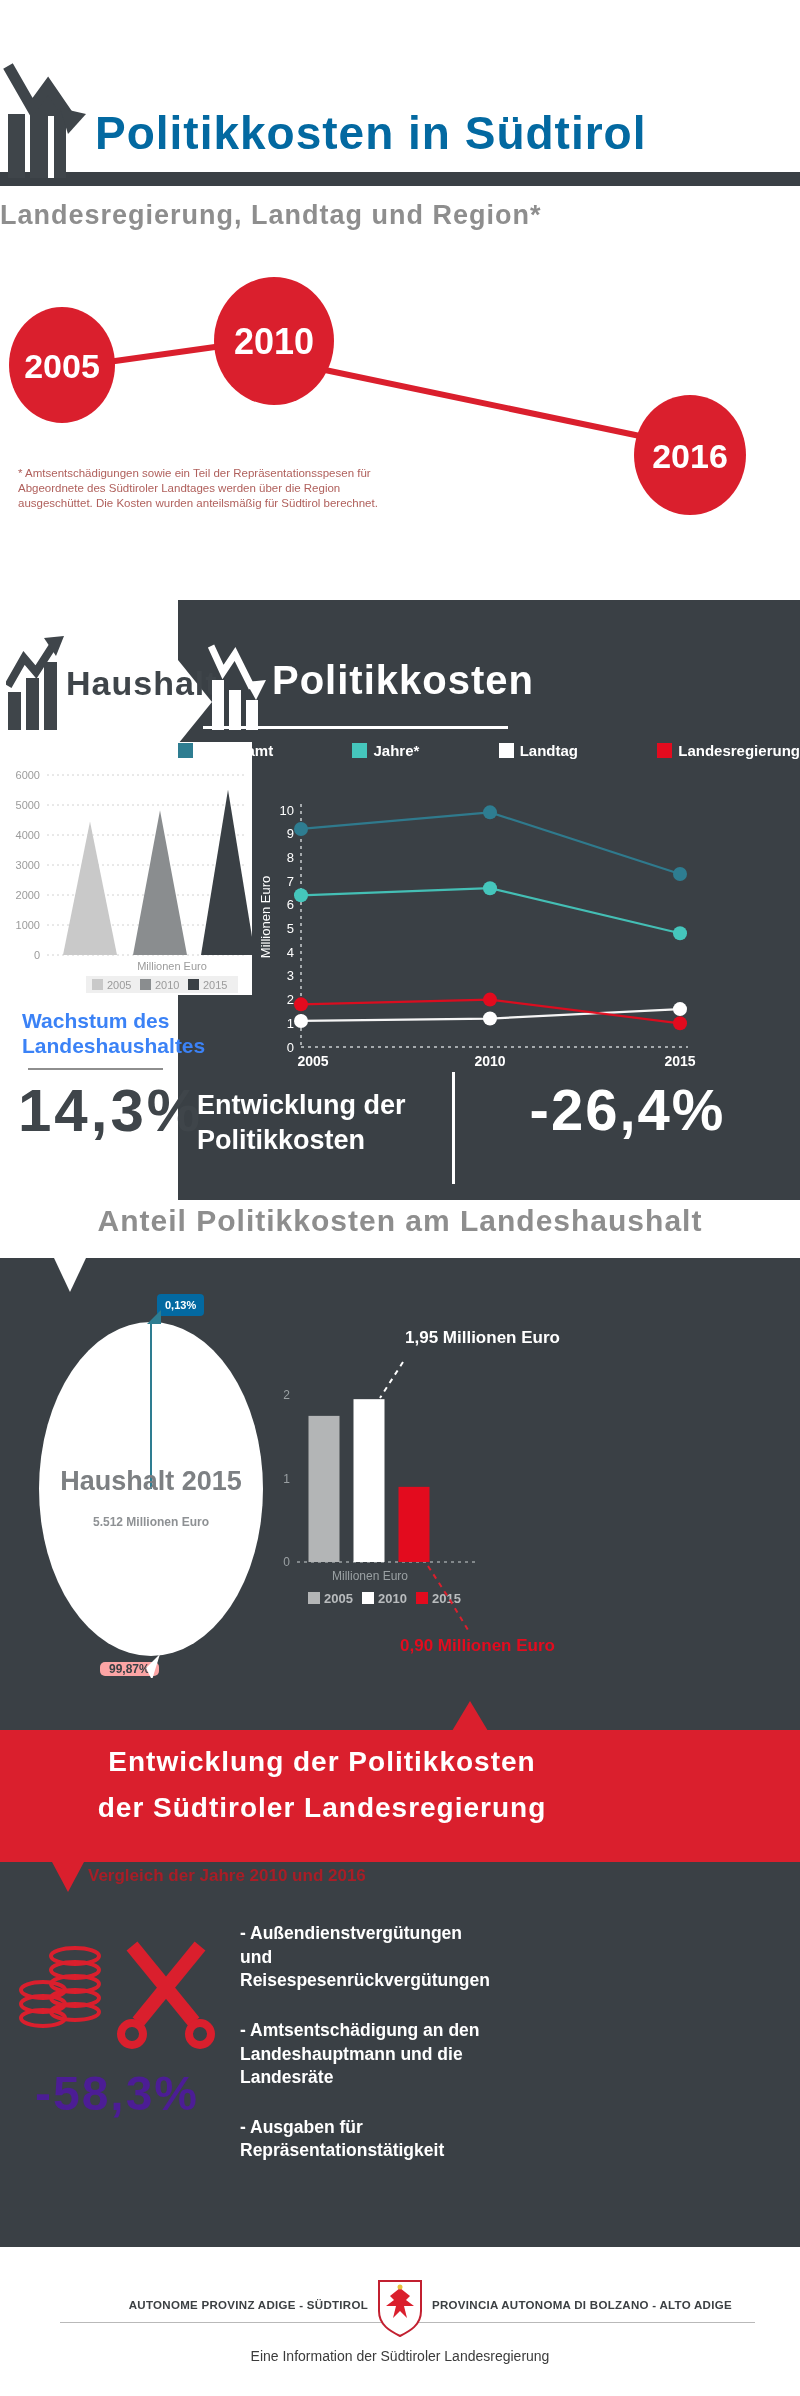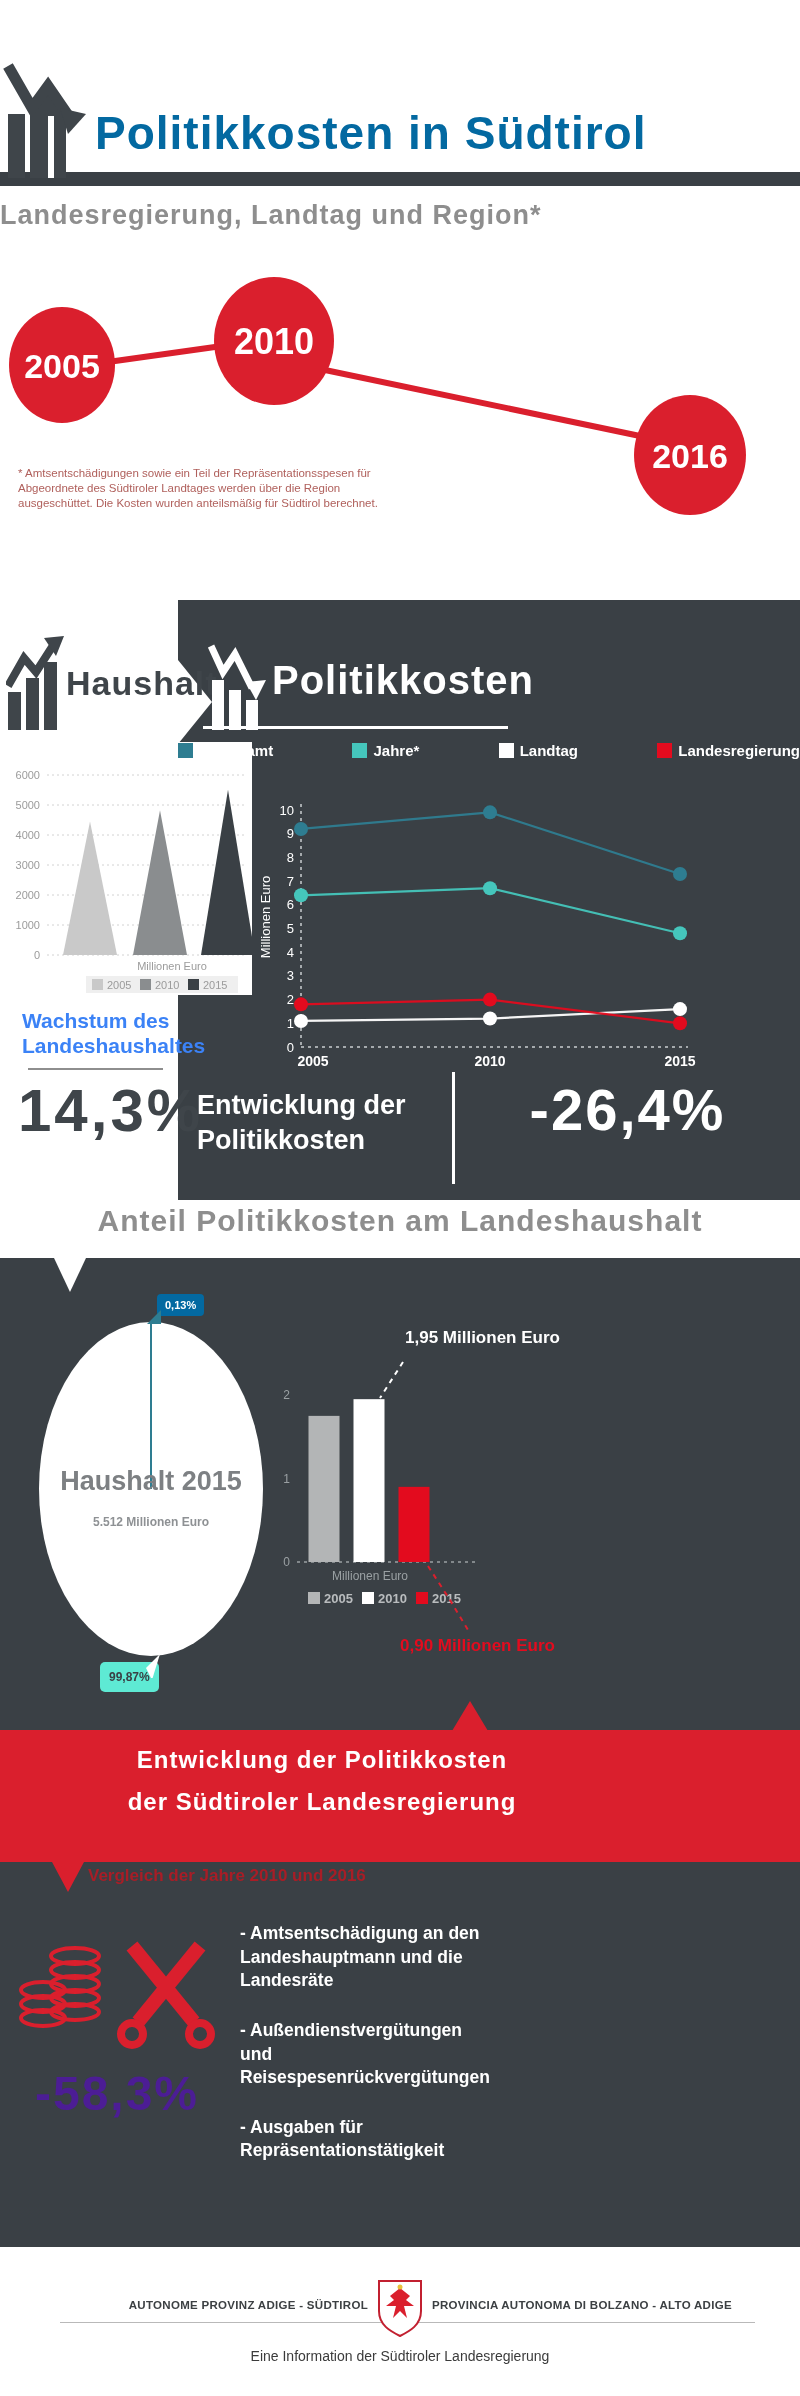--- a/index.html
+++ b/index.html
@@ -37,29 +37,29 @@
   .anteil-heading{left:0;top:1204px;width:800px;text-align:center;font-size:30px;font-weight:700;
                   color:#8e8e8e;letter-spacing:1px;}
   
   .panel4{left:0;top:1258px;width:800px;height:989px;background:#3a4045;}
   .notch-down-white{left:54px;top:1258px;width:0;height:0;border-top:34px solid #ffffff;
                     border-left:16px solid transparent;border-right:16px solid transparent;}
   .pie{left:39px;top:1322px;width:224px;height:334px;background:#ffffff;border-radius:50%;}
   .pie-slice-line{left:150px;top:1322px;width:2px;height:167px;background:#2e7d91;}
   .tag-top{left:157px;top:1294px;background:#0369a1;color:#ffffff;font-size:11px;font-weight:700;
            padding:5px 8px;border-radius:4px;}
-  .tag-bottom{left:100px;top:1662px;background:#5eead4;color:#3a4045;font-size:12px;font-weight:700;
-              padding:8px 9px;border-radius:5px;text-align:right;}
+  .tag-bottom{left:100px;top:1662px;background:#fca5a5;color:#3a4045;font-size:12px;font-weight:700;
+              padding:0 9px;border-radius:5px;text-align:right;}
   .pie-label{left:39px;top:1466px;width:224px;text-align:center;font-size:27px;font-weight:700;color:#7d8083;}
   .pie-sublabel{left:39px;top:1503px;width:224px;text-align:center;font-size:12px;font-weight:700;color:#8e9194;margin-top:12px;}
   .anno-top{left:405px;top:1328px;font-size:17px;font-weight:700;color:#ffffff;}
   .anno-bottom{left:400px;top:1636px;font-size:17px;font-weight:700;color:#e30b1e;}
   
   .band{left:0;top:1730px;width:800px;height:132px;background:#da1f2d;}
-  .band-line{width:644px;text-align:center;font-size:24px;font-weight:700;color:#ffffff;letter-spacing:1px;}
+  .band-line{width:644px;text-align:center;font-size:28px;font-weight:700;color:#ffffff;letter-spacing:1px;}
   .band-notch-up{left:452px;top:1701px;width:0;height:0;border-bottom:30px solid #da1f2d;
                  border-left:18px solid transparent;border-right:18px solid transparent;}
   .band-notch-down{left:52px;top:1862px;width:0;height:0;border-top:30px solid #da1f2d;
                    border-left:16px solid transparent;border-right:16px solid transparent;}
   .compare{left:88px;top:1866px;font-size:17px;font-weight:700;color:#a81d26;}
   .big-drop{left:12px;top:2066px;width:210px;text-align:center;font-size:48px;font-weight:700;
             color:#4c1d95;letter-spacing:2px;}
   .bullets{left:240px;top:1922px;width:240px;color:#ffffff;font-size:17.5px;font-weight:700;line-height:1.35;}
   .bullets p{margin:0 0 26px 0;}
   
@@ -281,22 +281,22 @@
   </svg>
   <svg class="abs" style="left:116px;top:1938px;" width="100" height="112" viewBox="0 0 100 112">
     <line x1="16" y1="8" x2="78" y2="84" stroke="#da1f2d" stroke-width="14"></line>
     <line x1="84" y1="8" x2="22" y2="84" stroke="#da1f2d" stroke-width="14"></line>
     <circle cx="16" cy="96" r="11" fill="none" stroke="#da1f2d" stroke-width="8"></circle>
     <circle cx="84" cy="96" r="11" fill="none" stroke="#da1f2d" stroke-width="8"></circle>
   </svg>
   <div class="abs big-drop">-58,3%</div>
 
   <div class="abs bullets">
+    <p>- Außendienstvergütungen und Reisespesenrückvergütungen</p>
     <p>- Amtsentschädigung an den Landeshauptmann und die Landesräte</p>
-    <p>- Außendienstvergütungen und Reisespesenrückvergütungen</p>
     <p>- Ausgaben für Repräsentationstätigkeit</p>
   </div>
 
   <div class="abs footer-rule"></div>
   <div class="abs footer-left">AUTONOME PROVINZ ADIGE - SÜDTIROL</div>
   <svg class="abs" style="left:376px;top:2278px;" width="48" height="60" viewBox="0 0 48 60">
     <path d="M3,3 h42 v30 c0,14 -11,20 -21,25 c-10,-5 -21,-11 -21,-25 z" fill="#ffffff" stroke="#c22030" stroke-width="2"></path>
     <polygon points="24,10 14,18 18,22 10,28 20,28 17,40 24,33 31,40 28,28 38,28 30,22 34,18" fill="#da1f2d"></polygon>
     <circle cx="24" cy="9" r="2.5" fill="#e8c13a"></circle>
   </svg>

